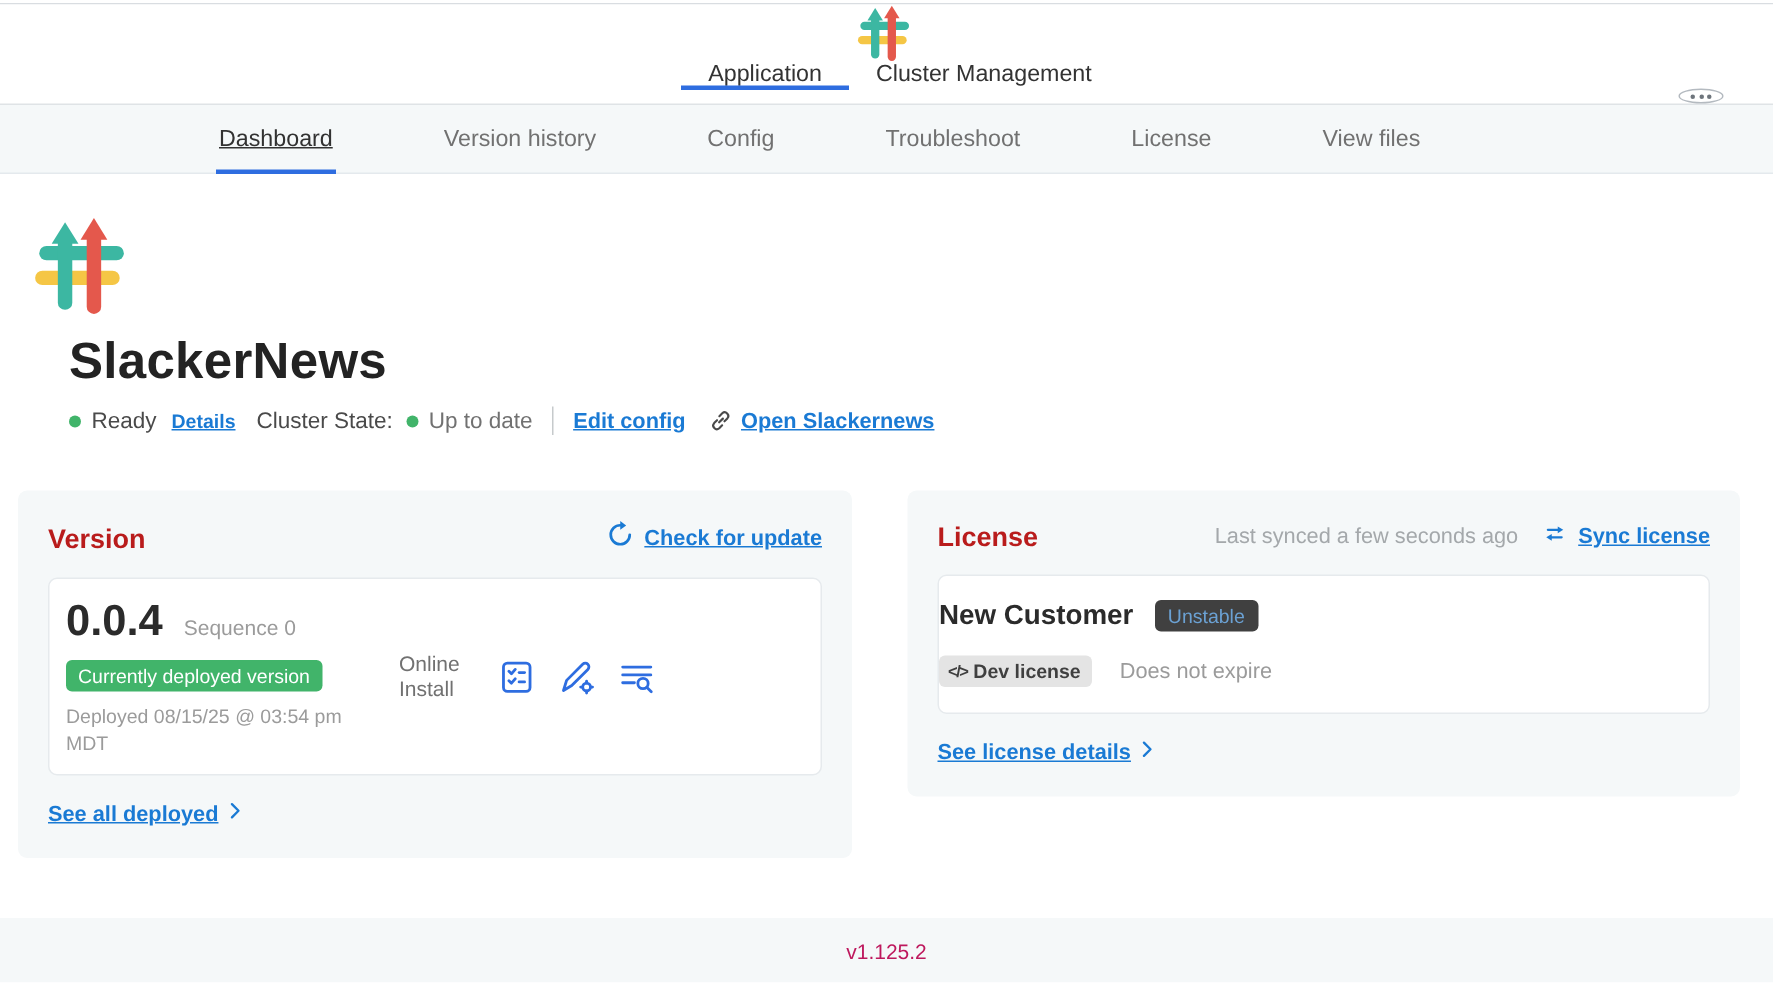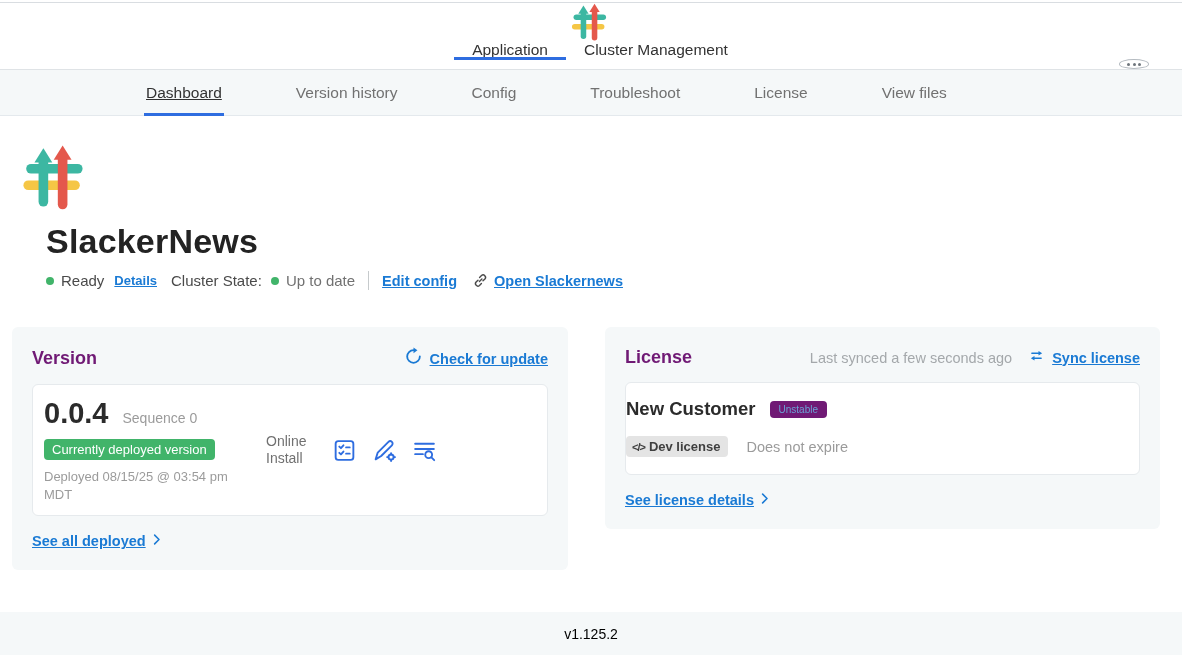--- a/index.html
+++ b/index.html
@@ -61,21 +61,21 @@
   .edit-config-link { font-size:14.5px; }
   .chain-wrap { margin-left:15px; margin-right:5px; display:flex; align-items:center; }
   .open-app-link { font-size:14.5px; }
 
   
   .cards { display:flex; gap:37px; padding:37px 22px 0 12px; align-items:flex-start; }
   .card { background:#f5f8f9; border-radius:6px; padding:20px; }
   .version-card { width:556px; flex:0 0 auto; }
   .license-card { flex:1; }
   .card-head { display:flex; align-items:center; }
-  .card-title { font-size:18px; font-weight:700; color:#701a75; margin:0; }
+  .card-title { font-size:18px; font-weight:700; color:#b91c1c; margin:0; }
   .head-right { margin-left:auto; display:flex; align-items:center; gap:7px; }
   .small-link { font-size:14.5px; }
   .inner-box { background:#fff; border:1px solid #e6eaed; border-radius:6px; margin-top:14px; }
 
   .version-box { display:flex; align-items:center; padding:12px 11px; min-height:128px; }
   .v-left { width:222px; flex:0 0 auto; }
   .v-num-row { display:flex; align-items:baseline; gap:14px; }
   .v-num { font-size:29px; font-weight:700; color:#2b2b2b; }
   .v-seq { font-size:14px; color:#9b9b9b; }
   .deployed-badge {
@@ -92,36 +92,36 @@
     color:#1a7ad4; font-weight:700; font-size:15px; padding:10px 17px; cursor:pointer;
     font-family:"Liberation Sans", sans-serif;
   }
   .see-link { display:inline-flex; align-items:center; gap:3px; margin-top:16px; font-size:14.5px; }
 
   .license-head .last-synced { font-size:14.5px; color:#a4a8ab; margin-right:9px; }
   .license-box { padding:15px 0 17px; }
   .lic-row1 { display:flex; align-items:center; gap:14px; }
   .customer-name { font-size:18.5px; font-weight:700; color:#2b2b2b; }
   .unstable-badge {
-    background:#701a75; color:#6ba1d3; font-size:10px; font-weight:500;
+    background:#404040; color:#6ba1d3; font-size:13px; font-weight:500;
     padding:3px 9px; border-radius:4px;
   }
   .lic-row2 { display:flex; align-items:center; gap:18px; margin-top:16px; }
   .dev-badge {
     background:#e4e4e4; color:#3f3f3f; font-size:13px; font-weight:700;
     padding:3px 8px 3px 6px; border-radius:4px; display:inline-flex; align-items:center; gap:4px;
   }
   .code-glyph { font-size:11px; letter-spacing:-1px; font-weight:700; color:#3f3f3f; }
   .expiry { font-size:14.5px; color:#9b9b9b; }
 
   
   .footer {
     position:absolute; left:0; right:0; bottom:0; height:43px; background:#f5f8f9;
     display:flex; align-items:center; justify-content:center;
-    font-size:14px; color:#000000;
+    font-size:14px; color:#be185d;
   }
 </style>
 </head>
 <body>
 
 <svg width="0" height="0" style="position:absolute" aria-hidden="true">
   <symbol id="slacker-logo" viewBox="0 0 48 48">
     <g stroke-linecap="round">
       <line x1="6" y1="30" x2="40" y2="30" stroke="#f5c645" stroke-width="7"></line>
       <line x1="8" y1="18" x2="42" y2="18" stroke="#3cb7a2" stroke-width="7"></line>

